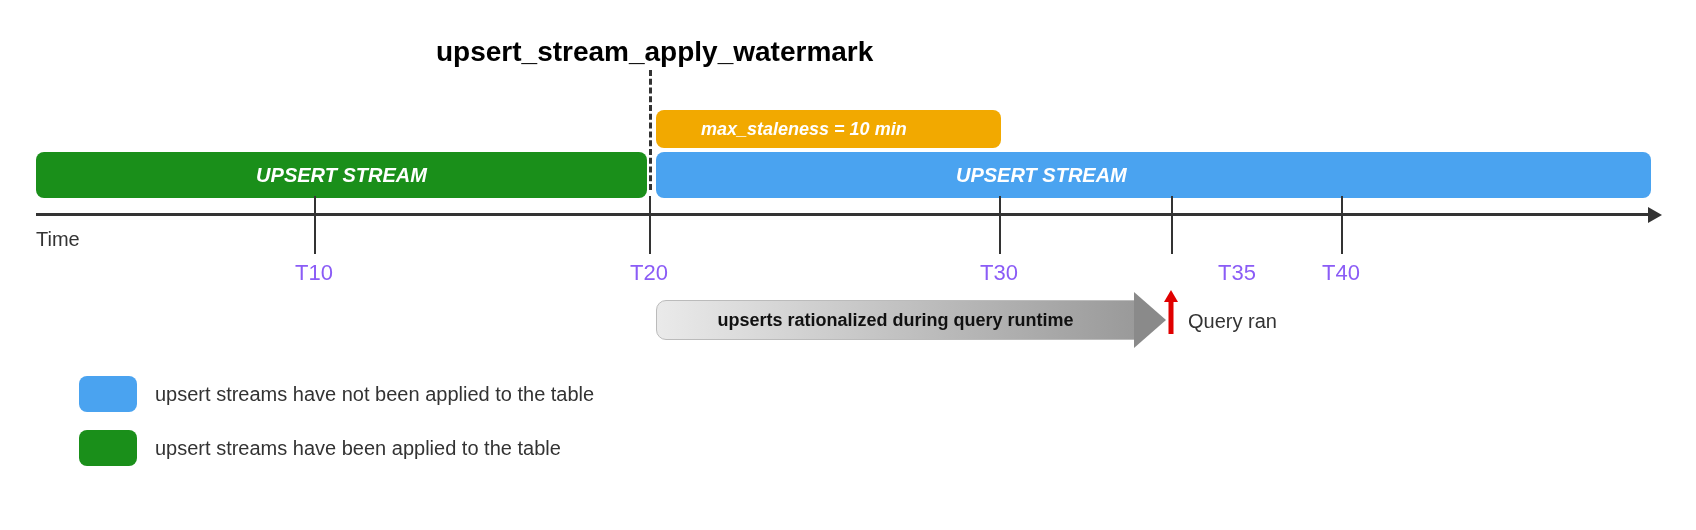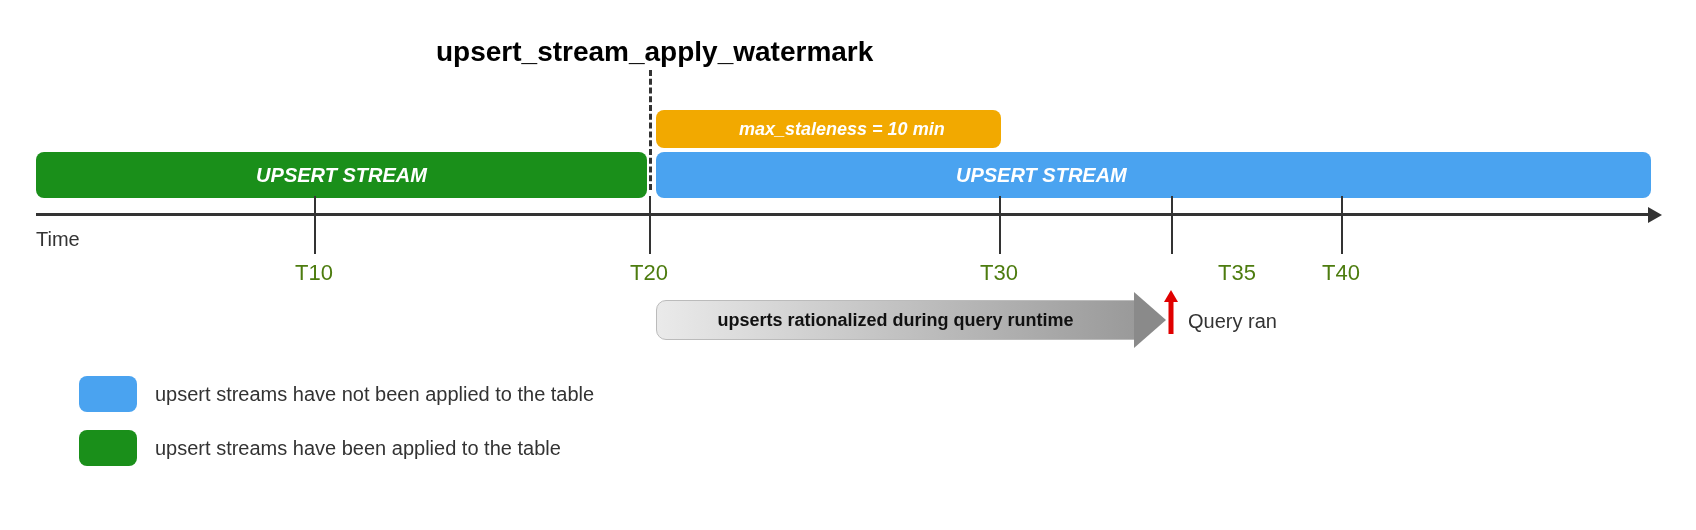--- a/index.html
+++ b/index.html
@@ -31,21 +31,21 @@
     width: 345px;
     height: 38px;
     background: #f2a900;
     border-radius: 8px;
     color: #fff;
     font-style: italic;
     font-weight: 700;
     font-size: 18px;
     display: flex;
     align-items: center;
-    padding-left: 83px;
+    padding-left: 45px;
   }
 
   .stream-bar {
     position: absolute;
     top: 152px;
     height: 46px;
     border-radius: 8px;
     color: #fff;
     font-style: italic;
     font-weight: 800;
@@ -96,21 +96,21 @@
     position: absolute;
     top: 196px;
     width: 2px;
     height: 58px;
     background: #333;
   }
   .tick-label {
     position: absolute;
     top: 260px;
     font-size: 22px;
-    color: #4d7c0f;
+    color: #8b5cf6;
     transform: translateX(-50%);
   }
 
   .rationalized-arrow {
     position: absolute;
     top: 300px;
     left: 640px;
     width: 510px;
     height: 40px;
     display: flex;

